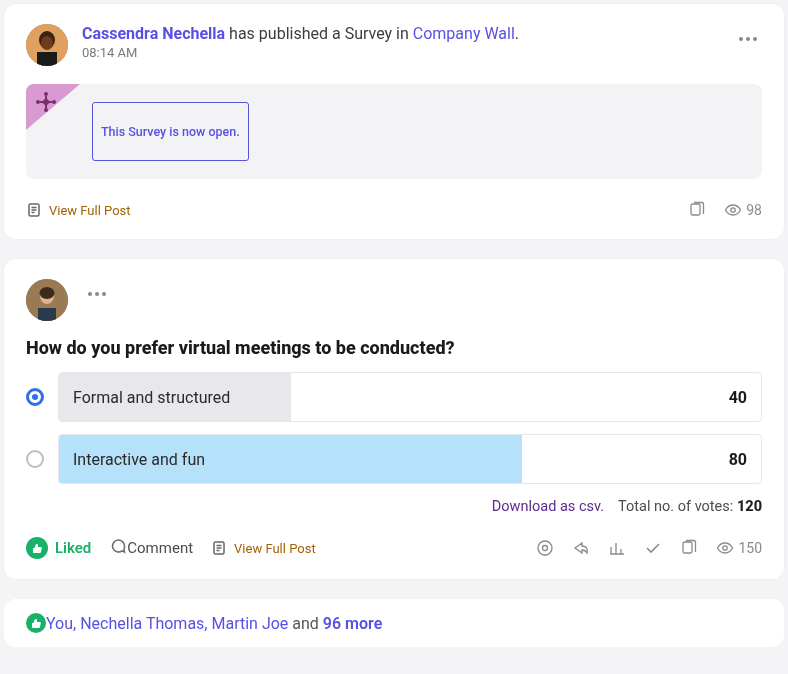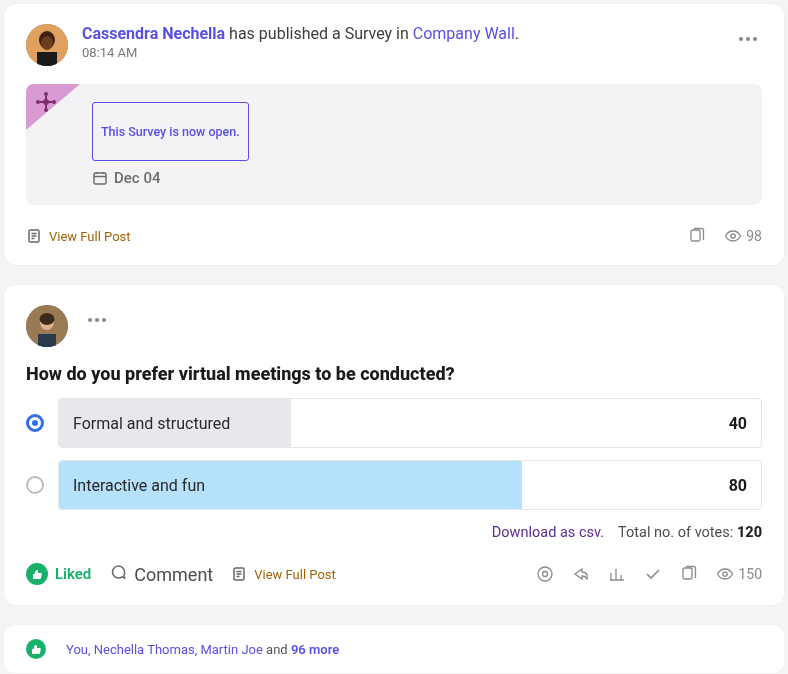--- a/index.html
+++ b/index.html
@@ -166,29 +166,29 @@
       color: #17b169;
       font-weight:600;
       font-size:15px;
     }
     .like-circle {
       width:22px;height:22px;border-radius:50%;
       background:#17b169;
       display:inline-flex;align-items:center;justify-content:center;
     }
     .like-circle svg{width:12px;height:12px;}
-    .comment-btn { display:inline-flex;align-items:center;gap:7px;cursor:pointer;font-size:18px;color:#4d4d50;}
+    .comment-btn { display:inline-flex;align-items:center;cursor:pointer;font-size:15px;color:#4d4d50;}
     .comment-btn svg{width:18px;height:18px;}
 
     .likers-bar {
       background:#fff;
       border-radius:12px;
       padding: 14px 22px;
-      display:flex; align-items:center; gap:20px;
-      font-size:13px;
+      display:flex; align-items:center; gap:0;
+      font-size:16px;
     }
     .likers-bar .names { color:#5850e5; cursor:pointer; }
     .likers-bar .and-word{ color:#555; }
     .likers-bar .more-count{ color:#5850e5; font-weight:600; cursor:pointer;}
     .like-circle.sm { width:20px;height:20px;}
   </style>
 </head>
 <body>
 
 <div class="feed">
@@ -224,29 +224,20 @@
             <circle cx="10" cy="18" r="2" fill="#7b2d6f"></circle>
             <circle cx="2" cy="10" r="2" fill="#7b2d6f"></circle>
             <circle cx="18" cy="10" r="2" fill="#7b2d6f"></circle>
             <path d="M10 4 L10 16 M4 10 L16 10" stroke="#7b2d6f" stroke-width="2"></path>
           </g>
         </svg>
       </div>
       <div class="survey-title-row">
         <span class="survey-status">This Survey is now open.</span>
       </div>
-      <div class="survey-date-row">
-        <span class="cal-icon">
-          <svg width="16" height="16" viewBox="0 0 16 16" fill="none" stroke="#6d6d70" stroke-width="1.5">
-              <rect x="2" y="3" width="12" height="11" rx="1.5"></rect>
-              <path d="M2 6.5 H14 M5 2v2 M11 2v2"></path>
-            </svg>
-        </span>
-        <span>Dec 04</span>
-      </div>
     </div>
 
     <div class="card-footer">
       <div class="footer-left">
         <span class="action-link">
           <span class="ico">
             <svg width="16" height="16" viewBox="0 0 16 16" fill="none" stroke="#66666a" stroke-width="1.5">
                 <rect x="3" y="2" width="10" height="12" rx="1.5"></rect>
                 <path d="M5.5 5.5h5M5.5 8h5M5.5 10.5h3"></path>
               </svg>

